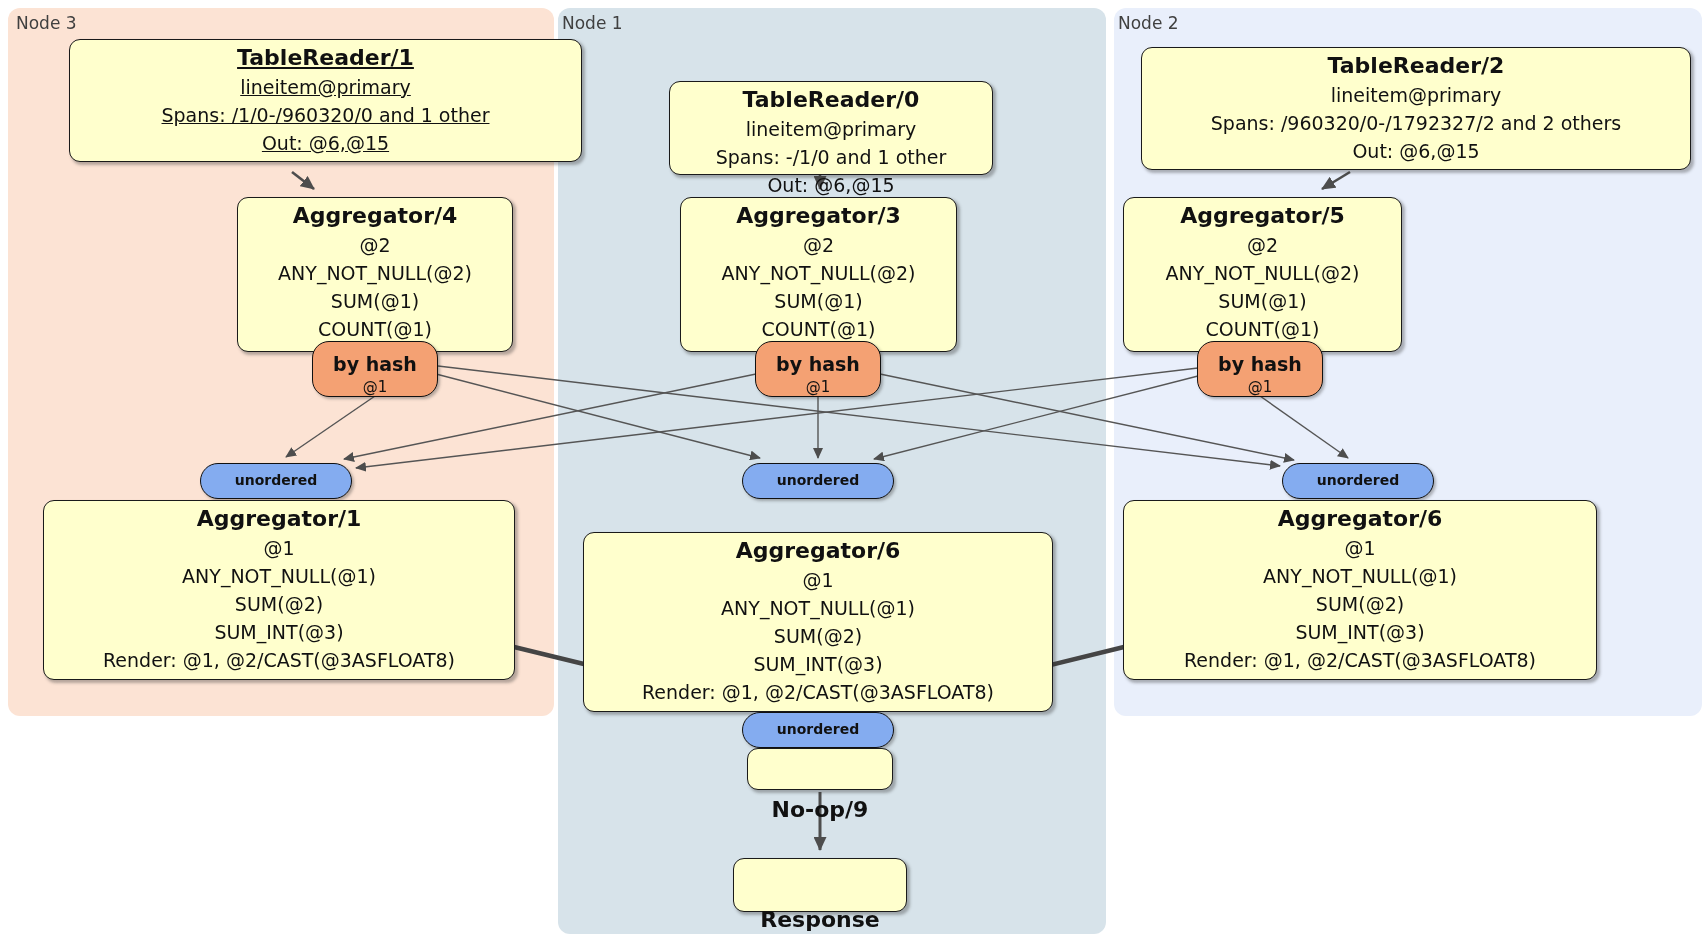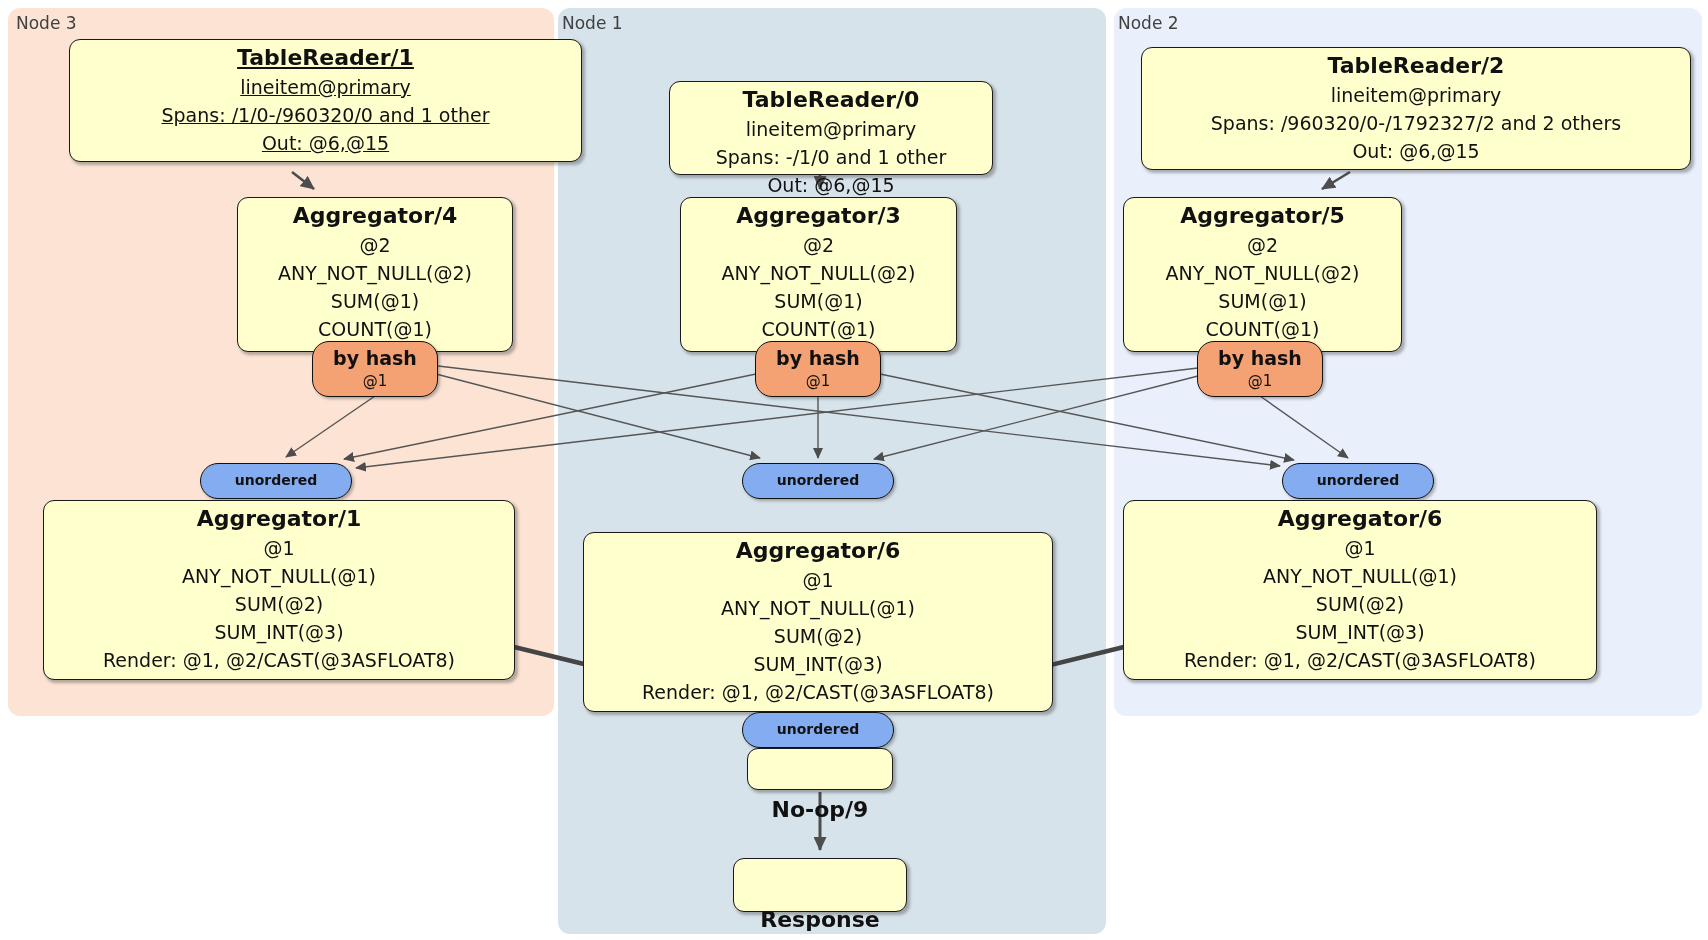--- a/index.html
+++ b/index.html
@@ -8,21 +8,21 @@
   .region{position:absolute;border-radius:12px;z-index:1;}
   .rlabel{position:absolute;font-size:17px;color:#404040;z-index:4;}
   svg.edges{position:absolute;left:0;top:0;z-index:2;pointer-events:none;}
   .proc{position:absolute;background:#ffffcd;border:1.7px solid #1a1a1a;border-radius:11px;
         box-shadow:2.5px 2.5px 3px rgba(50,50,50,0.35);z-index:3;text-align:center;box-sizing:border-box;}
   .proc .t{font-weight:bold;font-size:22px;line-height:30px;padding-top:3px;}
   .proc .l{font-size:19px;line-height:28px;white-space:nowrap;}
   .pill{position:absolute;border:1.7px solid #111;z-index:3;text-align:center;box-sizing:border-box;
         box-shadow:2px 2px 3px rgba(50,50,50,0.35);}
   .router{background:#f4a173;border-radius:17px;width:126px;height:56px;}
-  .router .t{font-weight:bold;font-size:19px;line-height:26px;padding-top:3px;}
+  .router .t{font-weight:bold;font-size:19px;line-height:26px;padding-top:9px;}
   .router .d{font-size:15px;line-height:20px;}
   .stream{background:#84acf0;border-radius:18px;width:152px;height:36px;
           font-weight:bold;font-size:14px;line-height:33px;}
   .single .t{line-height:38px;padding-top:0;margin-top:42px;}
 </style>
 </head>
 <body>
 
 <div class="canvas">
 

